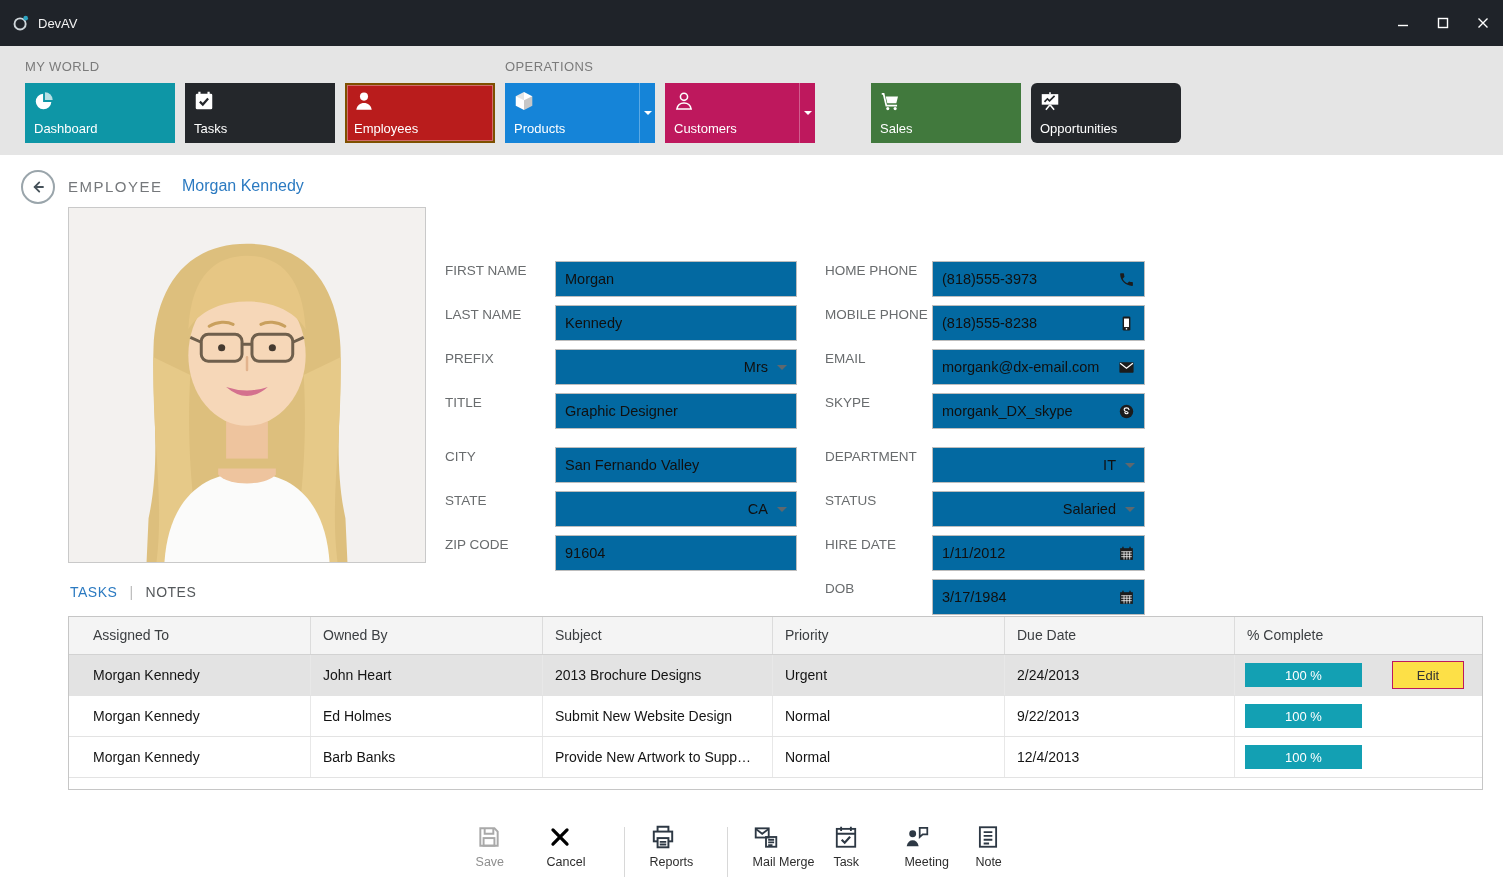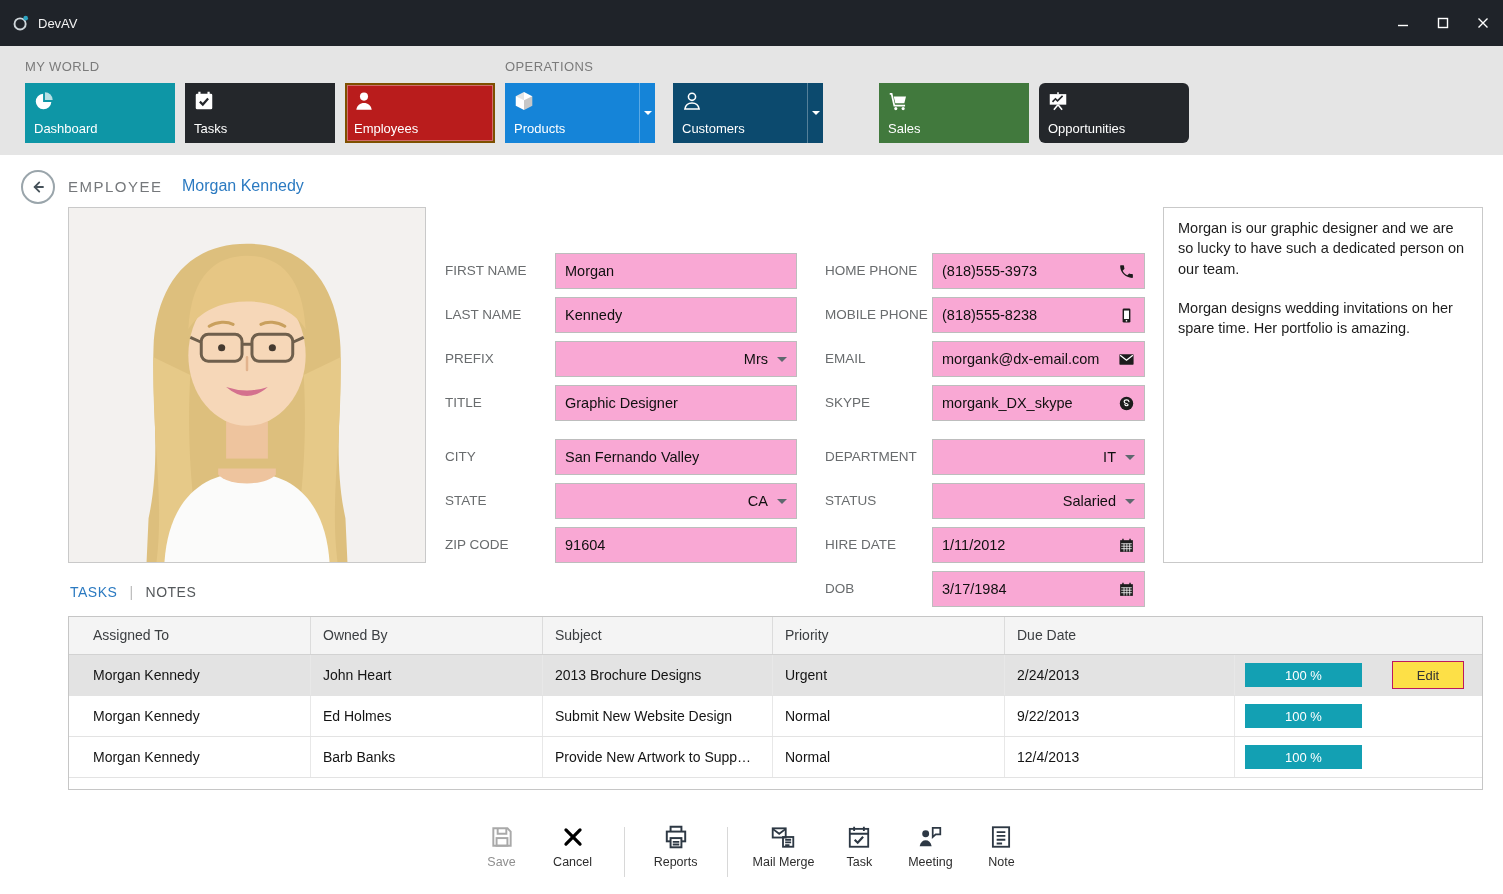--- a/index.html
+++ b/index.html
@@ -40,21 +40,21 @@
          box-sizing:border-box;background:#f3f1ef;overflow:hidden;}
   .photo svg{display:block;width:100%;height:100%;}
 
   
   .frow{position:absolute;height:36px;margin-top:45px;}
   .col-l{left:445px;width:352px;}
   .col-r{left:825px;width:320px;}
   .r0{top:208px}.r1{top:252px}.r2{top:296px}.r3{top:340px}
   .r4{top:394px}.r5{top:438px}.r6{top:482px}.r7{top:526px}
   .flabel{position:absolute;left:0;top:0;line-height:36px;font-size:13.5px;color:#696c6e;}
-  .fld{position:absolute;top:0;height:36px;box-sizing:border-box;border:1px solid #bdbdbd;background:#f9a8d4;
+  .fld{position:absolute;top:8px;height:36px;box-sizing:border-box;border:1px solid #bdbdbd;background:#0369a1;
        display:flex;align-items:center;padding:0 9px;font-size:14.5px;color:#101010;cursor:text;}
   .col-l .fld{left:110px;width:242px;}
   .col-r .fld{left:107px;width:213px;}
   .fld .val{white-space:nowrap;overflow:hidden;}
   .fld.select .val{margin-left:auto;padding-left:42px;}
   .dd{width:0;height:0;border-left:5px solid transparent;border-right:5px solid transparent;
       border-top:5px solid #5e686e;margin-left:9px;flex:0 0 auto;cursor:pointer;}
   .ficon{margin-left:auto;width:17px;height:17px;flex:0 0 auto;cursor:pointer;}
   .ficon svg{display:block;width:100%;height:100%;}
 
@@ -86,21 +86,21 @@
   .gc:first-child{padding-left:24px;}
   .gc:last-child{border-right:none;}
   .gc-complete{padding-left:10px;gap:30px;}
   .pbar{width:117px;height:24px;color:#fff;font-size:13px;display:flex;align-items:center;justify-content:center;flex:0 0 auto;}
   .edit-btn{width:72px;height:28px;background:#fde047;border:1px solid #be185d;box-sizing:border-box;
             font-size:13px;color:#333;display:flex;align-items:center;justify-content:center;cursor:pointer;}
 
   
   .bottom-bar{position:absolute;top:813px;left:0;right:0;height:80px;display:flex;
               justify-content:center;align-items:flex-start;padding-top:11px;gap:7px;background:#fff;}
-  .tb-item{display:flex;flex-direction:column;align-items:center;gap:5px;min-width:52px;
+  .tb-item{display:flex;flex-direction:column;gap:5px;min-width:52px;
            color:#2d3844;cursor:pointer;padding:0 6px;}
   .tb-item svg{width:26px;height:26px;display:block;}
   .tb-label{font-size:12.5px;color:#2d2d2d;white-space:nowrap;}
   .tb-item.disabled{color:#a9a9a9;cursor:default;}
   .tb-item.disabled .tb-label{color:#8f8f8f;}
   .tb-sep{width:1px;height:50px;background:#d8d8d8;margin:3px 12px 0;flex:0 0 auto;}
 </style>
 </head>
 <body>
 
@@ -177,21 +177,21 @@
               <path fill="#000" opacity=".22" d="M12 11.2 21 6.7v10.6L12 21.8z"></path>
               <path fill="#000" opacity=".1" d="M12 2.2v9L3 6.7z"></path>
             </svg>
         </span>
         <span class="tlabel">Products</span>
         <span class="tarrow">
             <i class="dd-w"></i>
           </span>
       </div>
 
-      <div class="tile" style="background-color: #0c4a6e; margin-left: 8px;">
+      <div class="tile" style="background-color: #be185d;">
         <span class="ticon">
           <svg viewBox="0 0 24 24" fill="none" stroke="#fff" stroke-width="1.7">
               <circle cx="12" cy="7.4" r="3.9"></circle>
               <path d="M4.2 20.8c.8-4.2 4-6.6 7.8-6.6s7 2.4 7.8 6.6z"></path>
             </svg>
         </span>
         <span class="tlabel">Customers</span>
         <span class="tarrow">
             <i class="dd-w"></i>
           </span>
@@ -383,38 +383,35 @@
       <span class="ficon">
         <svg viewBox="0 0 24 24">
             <path d="M7 2.5v4M17 2.5v4" stroke="#1c1c1c" stroke-width="2"></path>
             <rect x="3" y="4.5" width="18" height="16.5" fill="#1c1c1c"></rect>
             <path d="M4.5 9.5h15M4.5 13h15M4.5 16.5h15M8.5 9.5v11M12.5 9.5v11M16.5 9.5v11" stroke="#fff" stroke-width="1.1" fill="none"></path>
           </svg>
       </span>
     </div>
   </div>
 
-  <div class="notes">
-    <p>Morgan is our graphic designer and we are so lucky to have such a dedicated person on our team.</p>
-    <p>Morgan designs wedding invitations on her spare time. Her portfolio is amazing.</p>
-  </div>
 
   <div class="tabs">
     <span class="tab-active">TASKS</span>
     <span class="tab-sep">|</span>
     <span class="tab-inactive">NOTES</span>
   </div>
 
   <div class="grid">
     <div class="ghead">
       <div class="gh">Assigned To</div>
       <div class="gh">Owned By</div>
       <div class="gh">Subject</div>
       <div class="gh">Priority</div>
       <div class="gh">Due Date</div>
+      <div class="gh">% Complete</div>
     </div>
 
     <div class="grow sel">
       <div class="gc">Morgan Kennedy</div>
       <div class="gc">John Heart</div>
       <div class="gc">2013 Brochure Designs</div>
       <div class="gc">Urgent</div>
       <div class="gc">2/24/2013</div>
       <div class="gc gc-complete">
         <div class="pbar" style="background-color: rgb(19, 160, 179);">100 %</div>

